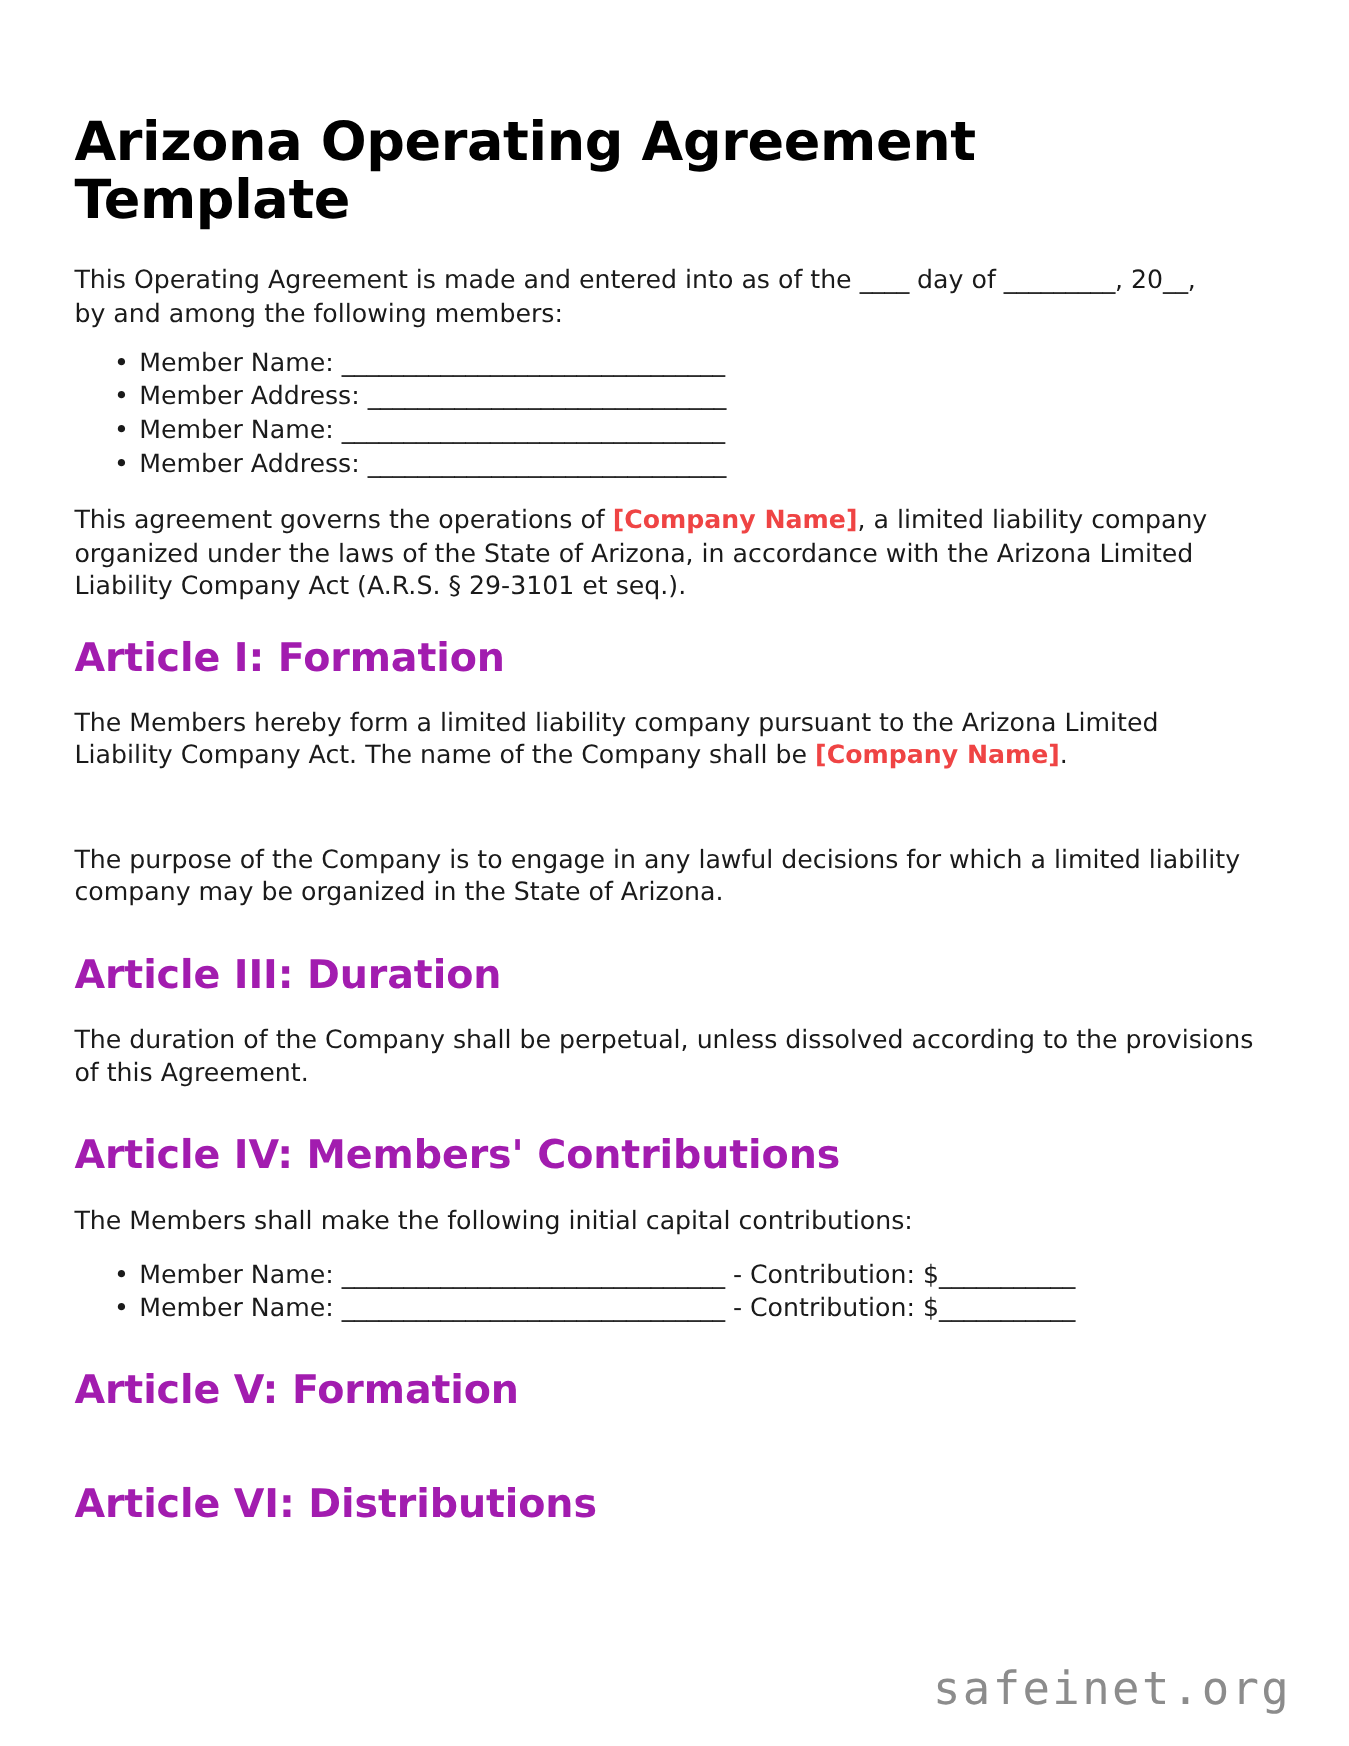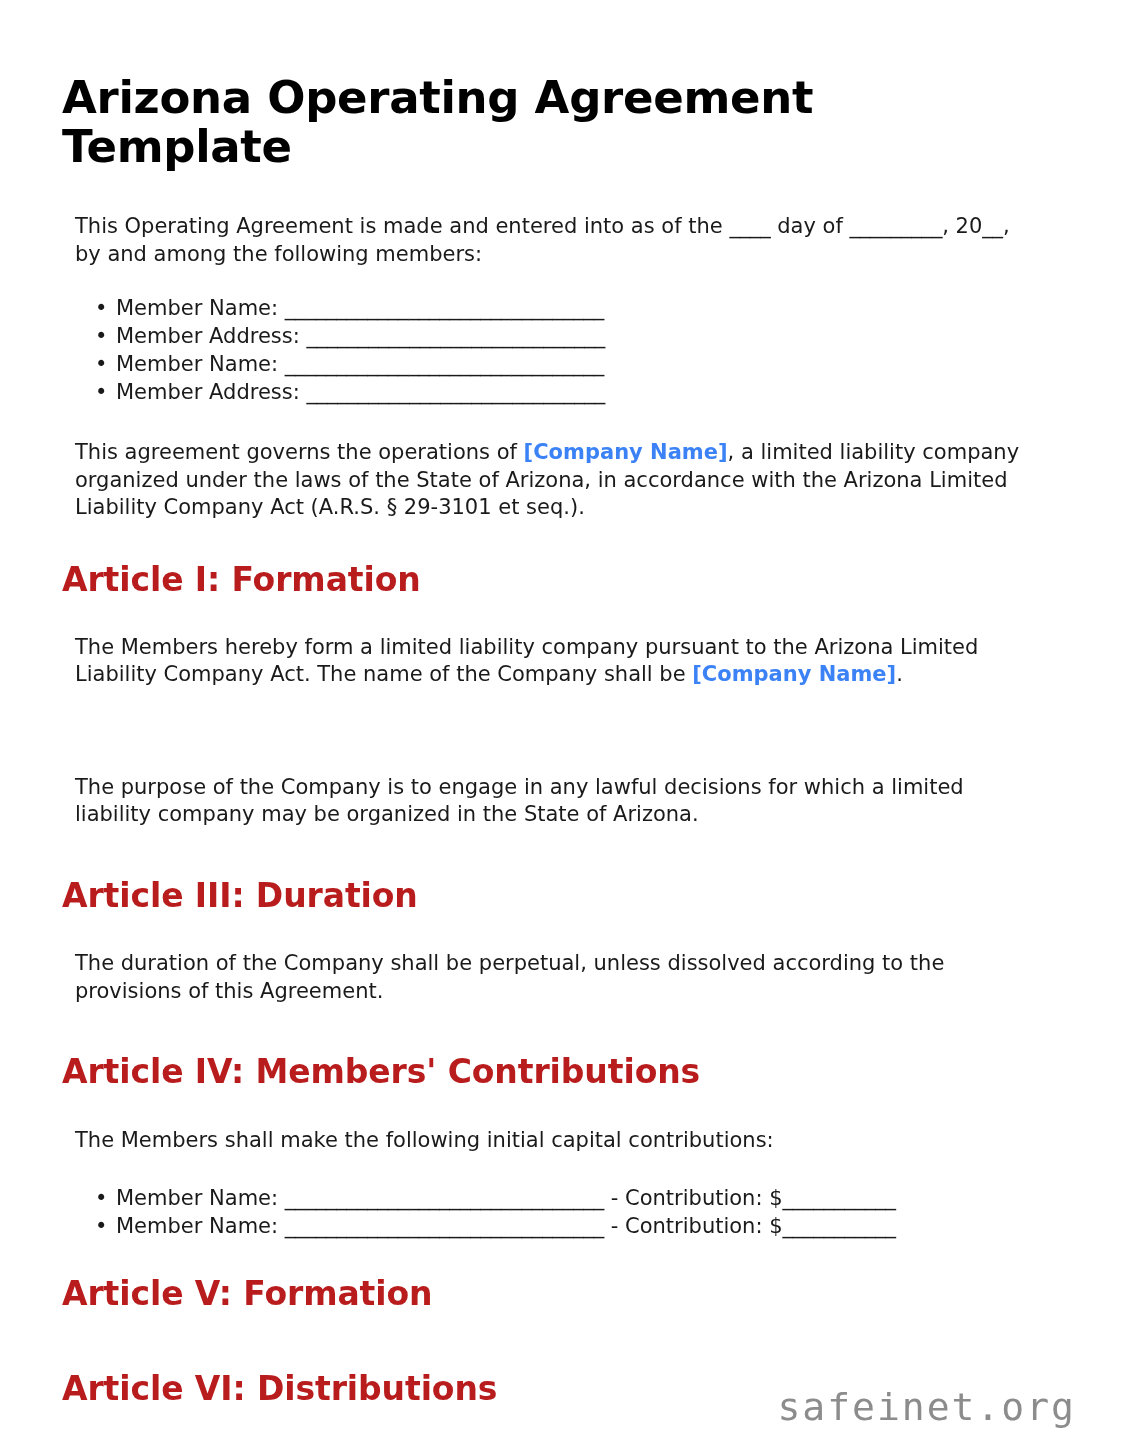--- a/index.html
+++ b/index.html
@@ -25,37 +25,37 @@
     left: 62px;
     top: 0;
     width: 985px;
   }
   h1.doc-title {
     font-size: 45px;
     font-weight: bold;
     line-height: 1.08;
     letter-spacing: -0.3px;
     margin: 0;
-    padding-top: 74px;
+    padding-top: 94px;
     color: #000000;
   }
   p.para {
     font-size: 21px;
     line-height: 27.5px;
-    margin: 13px;
+    margin: 0;
     color: #1a1a1a;
     font-weight: normal;
   }
   .intro-para { padding-top: 29px; }
   h2.article-heading {
     font-size: 33px;
     font-weight: bold;
     line-height: 1.1;
     margin: 0;
-    color: #b91c1c;
+    color: #a21caf;
     letter-spacing: -0.1px;
   }
   ul.bullets {
     list-style: none;
     margin: 0;
     padding: 0;
   }
   ul.bullets li {
     font-size: 21px;
     line-height: 28px;
@@ -65,21 +65,21 @@
     white-space: nowrap;
   }
   ul.bullets li .dot {
     position: absolute;
     left: 33px;
     top: 0;
     font-size: 21px;
     line-height: 28px;
   }
   .blank { letter-spacing: -0.2px; }
-  b, strong { font-weight: bold; color: #3b82f6; }
+  b, strong { font-weight: bold; color: #ef4444; }
   .spacer-members { height: 13px; }
   .spacer-after-members { height: 20px; }
   .spacer-before-h1 { height: 27px; }
   .gap-h-to-p { height: 23px; }
   .gap-p-to-h { height: 36px; }
   .gap-p-to-list { height: 17px; }
   .watermark {
     position: absolute;
     right: 48px;
     bottom: 26px;

